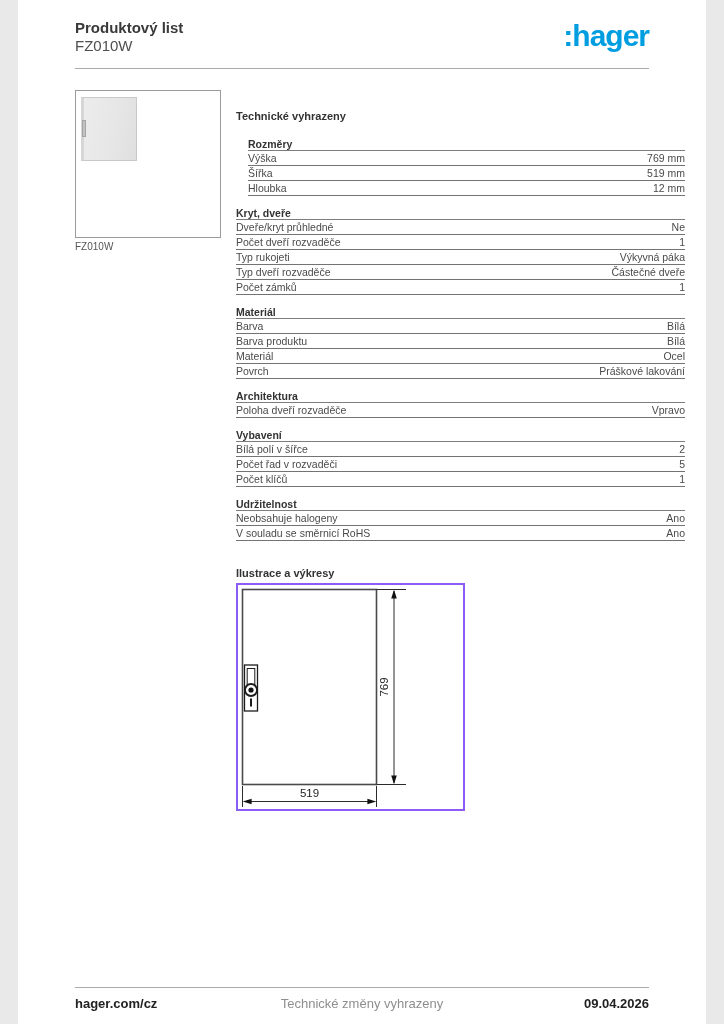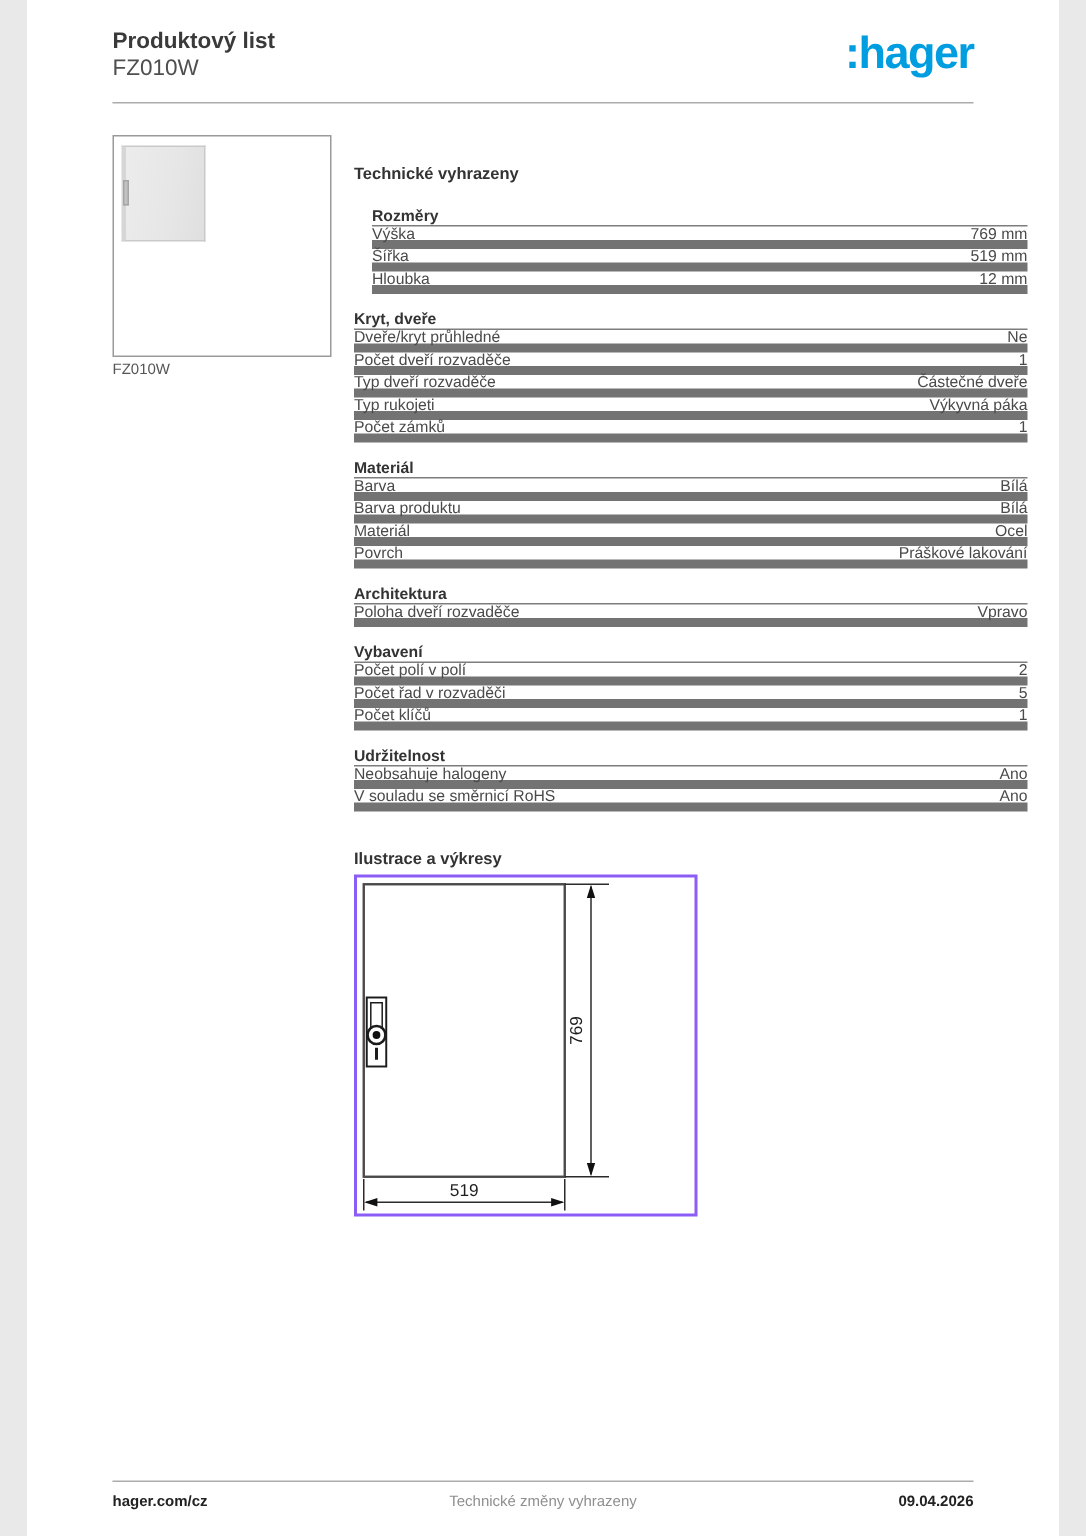--- a/index.html
+++ b/index.html
@@ -29,33 +29,33 @@
   
   .right-col { position:absolute; left:218px; top:90px; width:449px; }
   .product-title { font-size:11px; font-weight:bold; color:#333; line-height:14px; margin-top:4px; }
   .tech-heading  { font-size:11px; font-weight:bold; color:#333; margin-top:20px; }
   .sections { margin-top:16px; }
   .section { margin-top:11px; }
   .section:first-child { margin-top:0;margin-left:12px; }
   .section-title { font-size:10.5px; font-weight:bold; color:#333;
                    line-height:12px; border-bottom:1px solid #7d7d7d; }
   .spec-row { display:flex; justify-content:space-between; align-items:center;
-              height:15px; border-bottom:6px solid #737373;
+              height:15px; border-bottom:1px solid #737373;
               font-size:10.5px; color:#4a4a4a;gap:33px; }
   .spec-label { white-space:nowrap; }
   .spec-value { white-space:nowrap; text-align:center; }
   .illu-heading { font-size:11px; font-weight:bold; color:#333; margin-top:26px; }
   .drawing-frame { margin-top:4px; width:229px; height:228px;
                    border:2px solid #8b5cf6; background:#fff; }
   .drawing-frame svg { display:block; }
   
   .footer-rule { top:987px; }
   .footer { position:absolute; left:57px; right:57px; top:996px;
             display:flex; justify-content:space-between; align-items:baseline;
-            font-size:10px; }
+            font-size:13px; }
   .footer-left  { font-weight:bold; color:#222; text-decoration:none; }
   .footer-center{ color:#8f8f8f; position:absolute; left:0; right:0; text-align:center; }
   .footer-right { font-weight:bold; color:#222; }
 </style>
 </head>
 <body>
 
 <div class="page">
 
   <div class="header">
@@ -97,28 +97,28 @@
           <div class="section-title">Kryt, dveře</div>
           <div class="spec-row">
             <span class="spec-label">Dveře/kryt průhledné</span>
             <span class="spec-value">Ne</span>
           </div>
           <div class="spec-row">
             <span class="spec-label">Počet dveří rozvaděče</span>
             <span class="spec-value">1</span>
           </div>
           <div class="spec-row">
+            <span class="spec-label">Typ rukojeti</span>
+            <span class="spec-value">Výkyvná páka</span>
+          </div>
+          <div class="spec-row">
             <span class="spec-label">Typ dveří rozvaděče</span>
             <span class="spec-value">Částečné dveře</span>
           </div>
           <div class="spec-row">
-            <span class="spec-label">Typ rukojeti</span>
-            <span class="spec-value">Výkyvná páka</span>
-          </div>
-          <div class="spec-row">
             <span class="spec-label">Počet zámků</span>
             <span class="spec-value">1</span>
           </div>
         </div>
         <div class="section">
           <div class="section-title">Materiál</div>
           <div class="spec-row">
             <span class="spec-label">Barva</span>
             <span class="spec-value">Bílá</span>
           </div>
@@ -138,21 +138,21 @@
         <div class="section">
           <div class="section-title">Architektura</div>
           <div class="spec-row">
             <span class="spec-label">Poloha dveří rozvaděče</span>
             <span class="spec-value">Vpravo</span>
           </div>
         </div>
         <div class="section">
           <div class="section-title">Vybavení</div>
           <div class="spec-row">
-            <span class="spec-label">Počet polí v polí</span>
+            <span class="spec-label">Bílá polí v šířce</span>
             <span class="spec-value">2</span>
           </div>
           <div class="spec-row">
             <span class="spec-label">Počet řad v rozvaděči</span>
             <span class="spec-value">5</span>
           </div>
           <div class="spec-row">
             <span class="spec-label">Počet klíčů</span>
             <span class="spec-value">1</span>
           </div>

